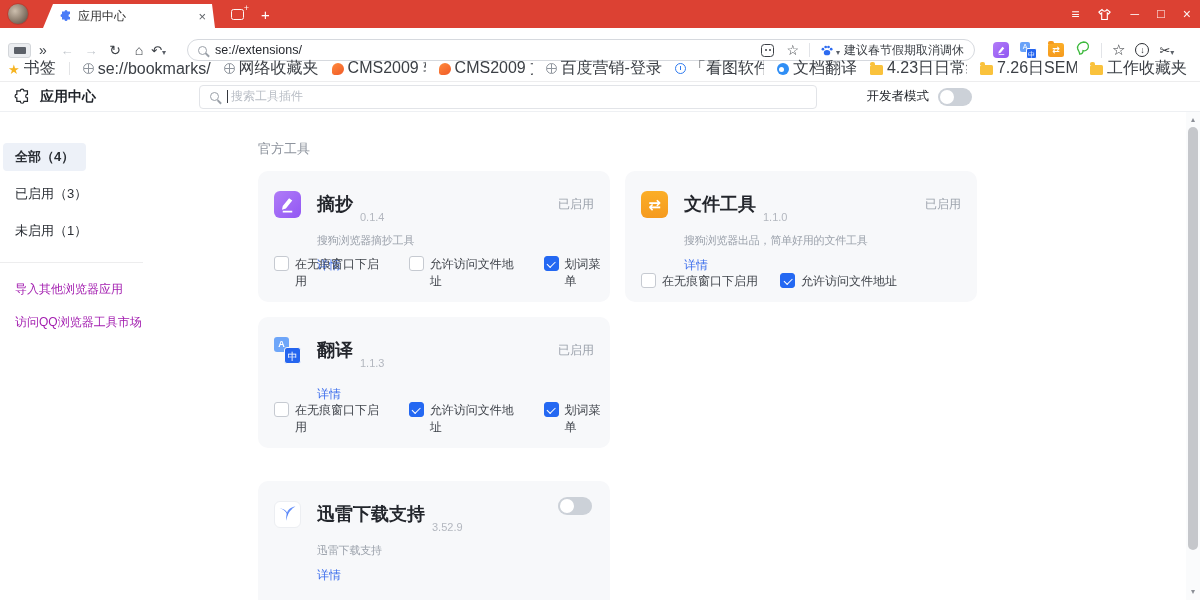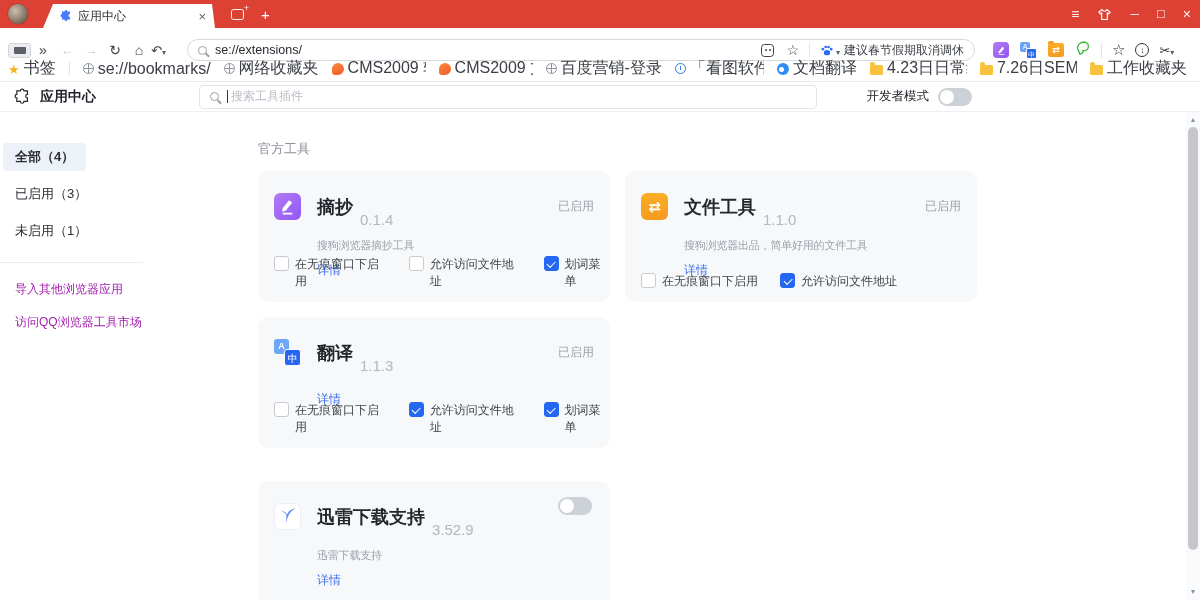--- a/index.html
+++ b/index.html
@@ -131,21 +131,21 @@
   .ic-file { background:linear-gradient(#fbae27,#f59a1e); color:#fff; text-align:center; }
   .ic-file::before { content:"\21C4"; font-size:15px; font-weight:bold; line-height:27px; }
   .ic-trans { border-radius:0; }
   .ic-trans .bq { position:absolute; left:0; top:0; width:15px; height:15px; background:#6ea6f9; border-radius:3px;
     color:#fff; font-size:9px; font-weight:bold; text-align:center; line-height:15px; }
   .ic-trans .fq { position:absolute; right:0; bottom:0; width:17px; height:17px; background:#2565ef; border-radius:3px;
     color:#fff; font-size:10px; text-align:center; line-height:17px; border:1.5px solid #f7f8fa; }
   .ic-thunder { background:#fff; border:1px solid #eceef2; }
   .ic-thunder svg { position:absolute; inset:3px; }
   .app-name { font-size:18px; font-weight:bold; color:#23262c; margin-left:16px; }
-  .app-ver { font-size:15px; color:#b3b7bf; margin-left:7px;margin-top:26px; }
+  .app-ver { font-size:11px; color:#b3b7bf; margin-left:7px;margin-top:26px; }
   .app-status { margin-left:auto; font-size:12px; color:#9ba1ab; }
   .card-body { margin:9px 0 0 43px; }
   .app-desc { font-size:11px; color:#9ba1ab; line-height:17px; width:300px; letter-spacing:-.2px; }
   .app-details { display:inline-block; font-size:12px; color:#3d6eec; margin-top:8px; cursor:pointer; }
   .opts { position:absolute; left:16px; bottom:12px; display:flex; gap:22px; align-items:center; }
   .opt { display:flex; align-items:flex-start; gap:6px; cursor:pointer; }
   .cb { width:15px; height:15px; border:1px solid #c6cad1; border-radius:3px; background:#fff; flex:none; }
   .cb.checked { background:#2468f2; border-color:#2468f2; }
   .cb.checked::after { content:""; display:block; width:7px; height:3.5px; border-left:1.8px solid #fff;
     border-bottom:1.8px solid #fff; transform:rotate(-45deg); margin:3.5px auto 0; }

